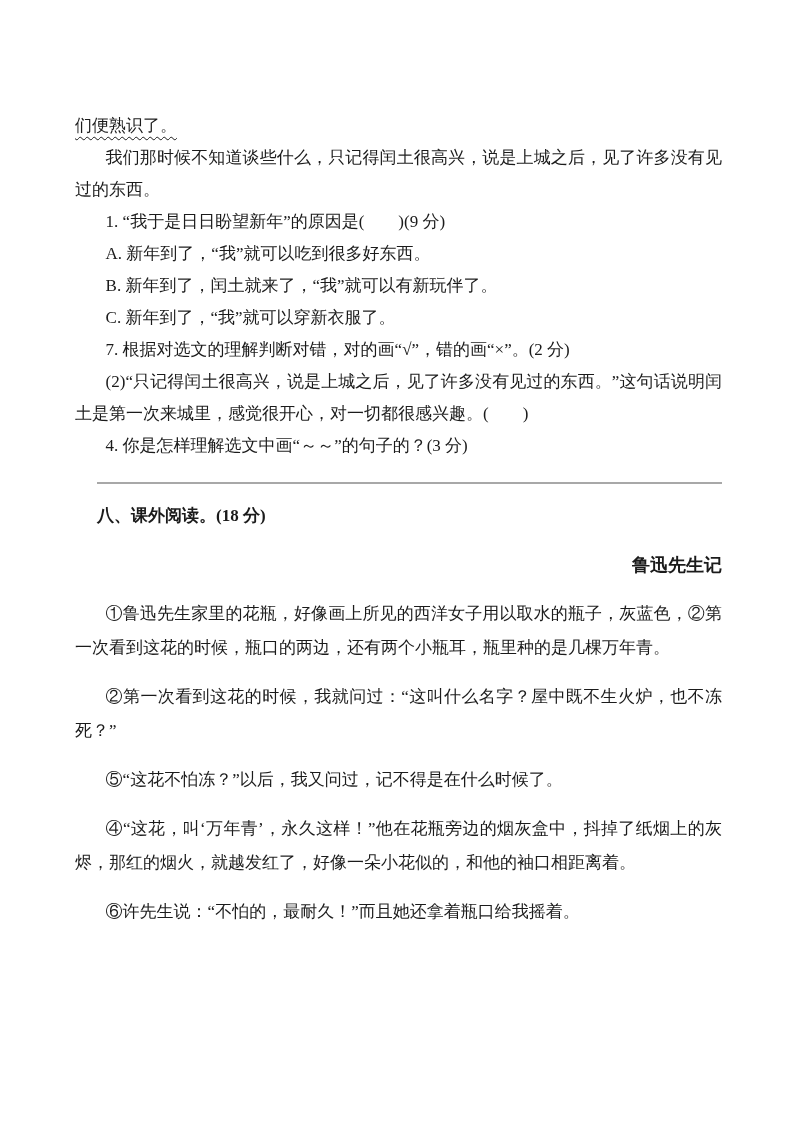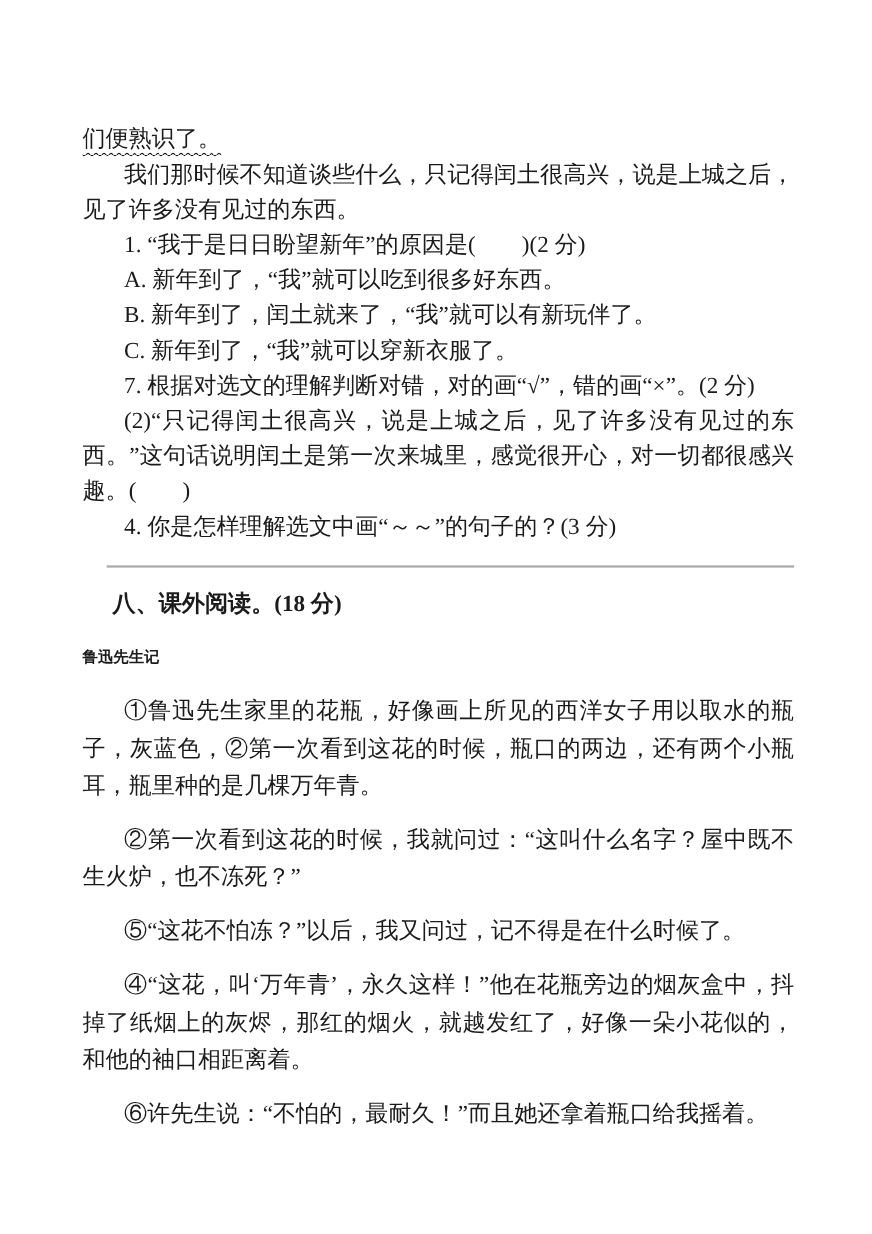--- a/index.html
+++ b/index.html
@@ -3,53 +3,53 @@
 <meta charset="utf-8">
 <style>
   html,body{margin:0;padding:0;background:#ffffff;}
   .page{
     width:793px;height:1122px;box-sizing:border-box;
     background:#ffffff;color:#1b1b1b;
     padding:110px 71px 0 75px;
     font-family:"Liberation Serif","DejaVu Serif",serif;
     overflow:hidden;
   }
-  p{margin:0;font-size:21px;}
+  p{margin:0;font-size:17px;}
   .s1 p{line-height:32px;}
   .s2 p{line-height:34px;margin-top:15px;}
   .indent2{text-indent:1.8em;}
   .just{text-align:justify;}
   .wavy{
     text-decoration:underline;
     text-decoration-style:wavy;
     text-decoration-thickness:1px;
     text-underline-offset:5px;
   }
   .answer-line{
     height:2px;background:#a8a8a8;border:0;
     margin:20px 0 8px 22px;
   }
   .sec-header{font-weight:bold;text-indent:1.3em;line-height:34px;}
   .passage-title{
-    text-align:left;font-weight:bold;font-size:14px;line-height:34px;
+    text-align:right;font-weight:bold;font-size:18px;line-height:34px;
     font-family:"Liberation Sans","DejaVu Sans",sans-serif;
     margin-top:4px;
   }
 </style>
 </head>
 <body>
 
 <div class="page">
 
   <div class="s1">
     <p><span class="wavy">们便熟识了。</span></p>
 
     <p class="indent2 just">我们那时候不知道谈些什么，只记得闰土很高兴，说是上城之后，见了许多没有见过的东西。</p>
 
-    <p class="indent2">1. “我于是日日盼望新年”的原因是(　　)(2 分)</p>
+    <p class="indent2">1. “我于是日日盼望新年”的原因是(　　)(9 分)</p>
 
     <p class="indent2">A. 新年到了，“我”就可以吃到很多好东西。</p>
 
     <p class="indent2">B. 新年到了，闰土就来了，“我”就可以有新玩伴了。</p>
 
     <p class="indent2">C. 新年到了，“我”就可以穿新衣服了。</p>
 
 
     <p class="indent2">7. 根据对选文的理解判断对错，对的画“√”，错的画“×”。(2 分)</p>
 

